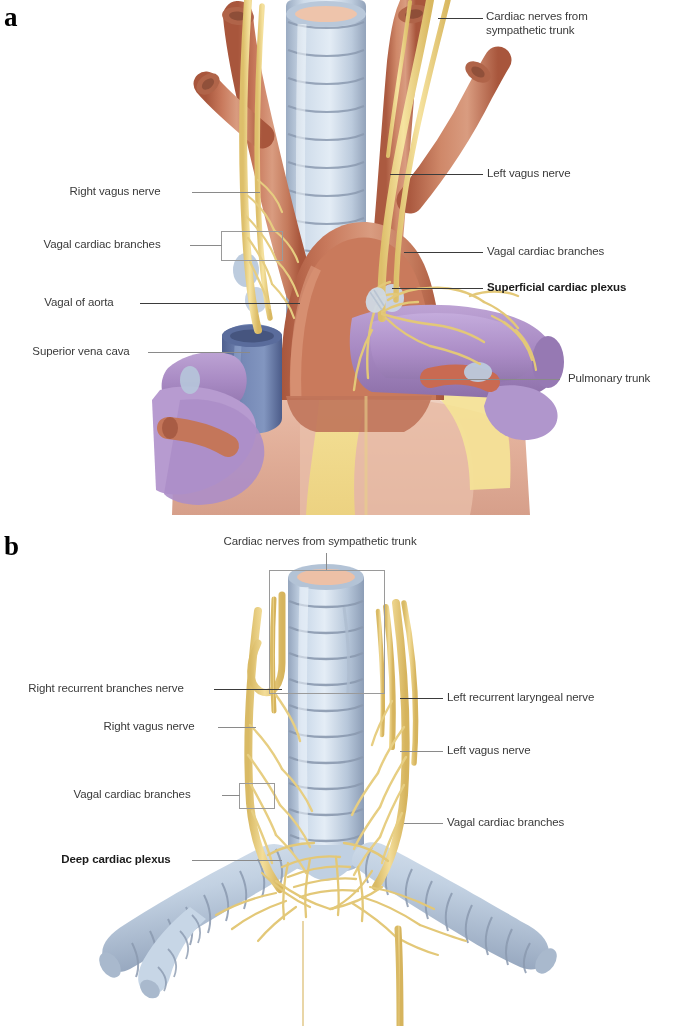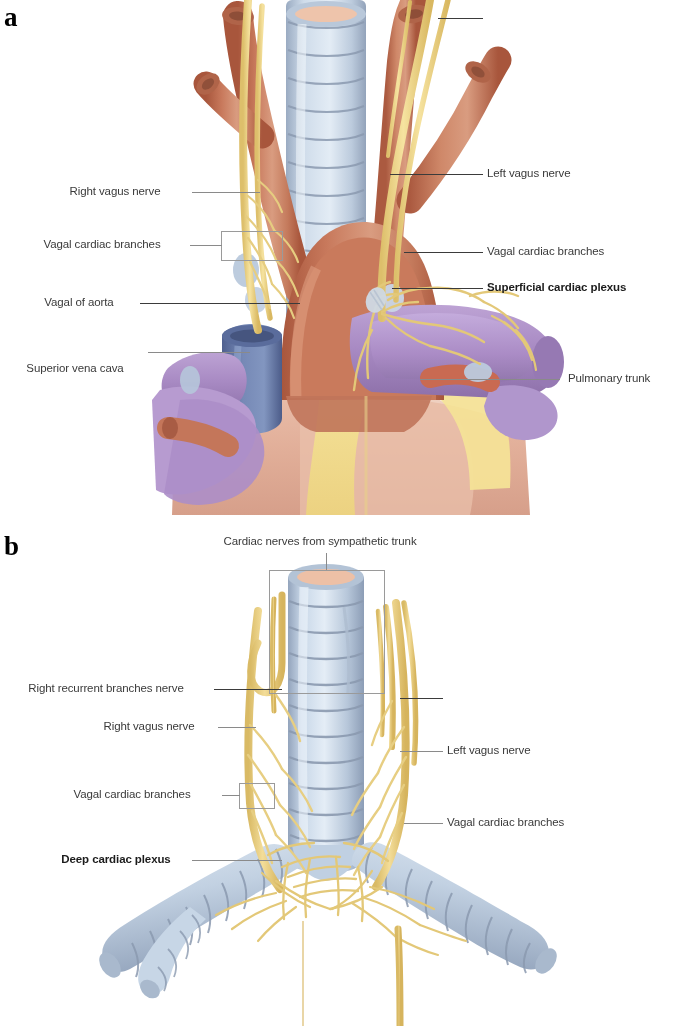--- a/index.html
+++ b/index.html
@@ -283,20 +283,22 @@
       <g fill="none" stroke="#e3c878" stroke-width="2.2" stroke-linecap="round">
         <path d="M492,316 C506,322 520,334 528,348"></path>
         <path d="M504,322 C518,332 528,346 532,360"></path>
         <path d="M516,330 C528,342 534,356 536,370"></path>
       </g>
 
       <path d="M366,396 C366,430 366,470 366,515" stroke="#e8d189" stroke-width="3" fill="none" opacity="0.6"></path>
     </svg>
 
     <div class="leader dark" style="left:438px; top:18px; width:45px;"></div>
+    <div class="label" style="left:486px; top:10px; width:190px;">Cardiac nerves from
+sympathetic trunk</div>
 
     <div class="leader" style="left:192px; top:192px; width:68px;"></div>
     <div class="label right-align" style="left:42px; top:185px; width:146px;">Right vagus nerve</div>
 
     <div class="leader dark" style="left:390px; top:174px; width:93px;"></div>
     <div class="label" style="left:487px; top:167px; width:180px;">Left vagus nerve</div>
 
     <div class="bracket-box" style="left:221px; top:231px; width:60px; height:28px;"></div>
     <div class="leader" style="left:190px; top:245px; width:32px;"></div>
     <div class="label right-align" style="left:18px; top:238px; width:168px;">Vagal cardiac branches</div>
@@ -304,21 +306,21 @@
     <div class="leader dark" style="left:404px; top:252px; width:79px;"></div>
     <div class="label" style="left:487px; top:245px; width:190px;">Vagal cardiac branches</div>
 
     <div class="leader dark" style="left:392px; top:288px; width:91px;"></div>
     <div class="label bold" style="left:487px; top:281px; width:196px;">Superficial cardiac plexus</div>
 
     <div class="leader dark" style="left:140px; top:303px; width:160px;"></div>
     <div class="label right-align" style="left:22px; top:296px; width:114px;">Vagal of aorta</div>
 
     <div class="leader" style="left:148px; top:352px; width:102px;"></div>
-    <div class="label right-align" style="left:6px; top:345px; width:138px;margin-top:17px;">Superior vena cava</div>
+    <div class="label right-align" style="left:12px; top:345px; width:138px;">Superior vena cava</div>
 
     <div class="leader" style="left:420px; top:379px; width:140px;"></div>
     <div class="label" style="left:568px; top:372px; width:120px;">Pulmonary trunk</div>
   </div>
 
   <div class="panel" id="panel-b">
 
     <div class="panel-letter">b</div>
 
     <svg class="art" viewBox="0 0 685 511" preserveAspectRatio="none">
@@ -497,20 +499,21 @@
     <div class="leader vert" style="left:326px; top:38px; height:17px;"></div>
     <div class="bracket-box" style="left:269px; top:55px; width:114px; height:122px;"></div>
 
     <div class="leader dark" style="left:214px; top:174px; width:68px;"></div>
     <div class="label right-align" style="left:2px; top:167px; width:208px;">Right recurrent branches nerve</div>
 
     <div class="leader" style="left:218px; top:212px; width:38px;"></div>
     <div class="label right-align" style="left:84px; top:205px; width:130px;">Right vagus nerve</div>
 
     <div class="leader dark" style="left:400px; top:183px; width:43px;"></div>
+    <div class="label" style="left:447px; top:176px; width:215px;">Left recurrent laryngeal nerve</div>
 
     <div class="leader" style="left:400px; top:236px; width:43px;"></div>
     <div class="label" style="left:447px; top:229px; width:180px;">Left vagus nerve</div>
 
     <div class="bracket-box" style="left:239px; top:268px; width:34px; height:24px;"></div>
     <div class="leader" style="left:222px; top:280px; width:18px;"></div>
     <div class="label right-align" style="left:46px; top:273px; width:172px;">Vagal cardiac branches</div>
 
     <div class="leader" style="left:404px; top:308px; width:39px;"></div>
     <div class="label" style="left:447px; top:301px; width:190px;">Vagal cardiac branches</div>

